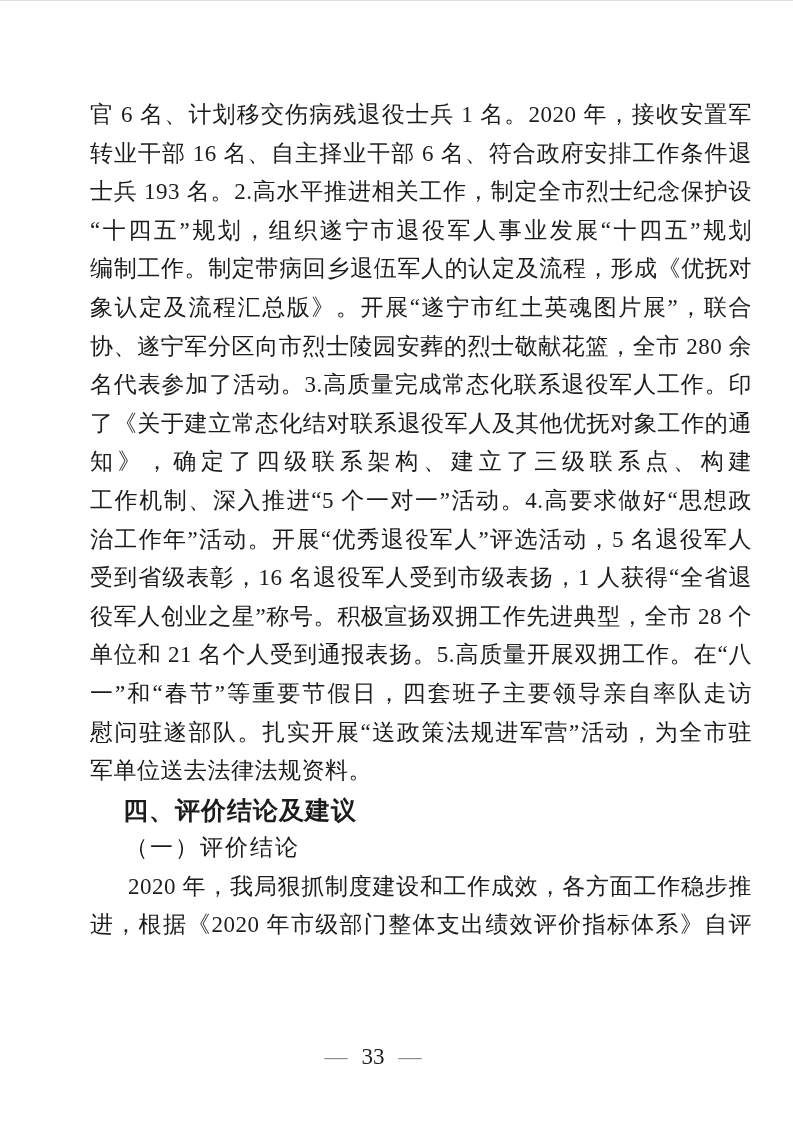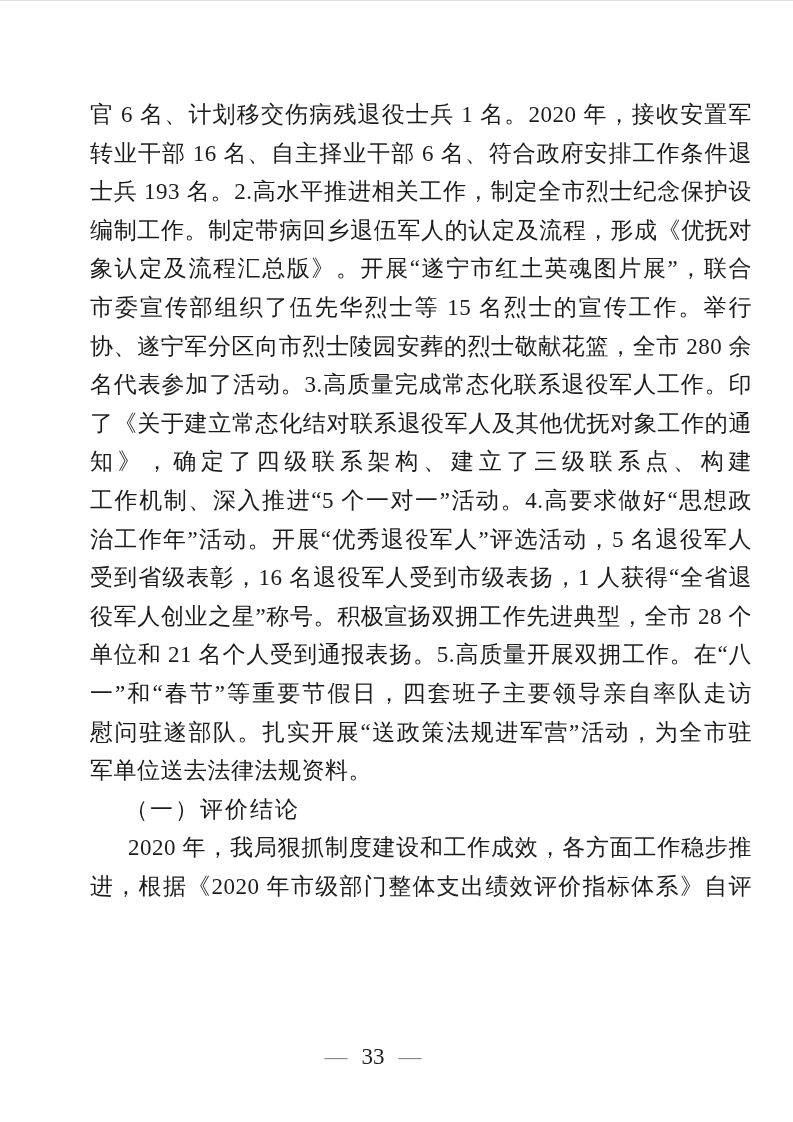--- a/index.html
+++ b/index.html
@@ -84,36 +84,37 @@
 </head>
 <body>
 
 <div class="page">
   <div class="scan-edge"></div>
 
   <div class="content">
     <div class="line">官 6 名、计划移交伤病残退役士兵 1 名。2020 年，接收安置军队</div>
     <div class="line">转业干部 16 名、自主择业干部 6 名、符合政府安排工作条件退役</div>
     <div class="line">士兵 193 名。2.高水平推进相关工作，制定全市烈士纪念保护设施</div>
+    <div class="line">“十四五”规划，组织遂宁市退役军人事业发展“十四五”规划</div>
     <div class="line">编制工作。制定带病回乡退伍军人的认定及流程，形成《优抚对</div>
     <div class="line">象认定及流程汇总版》。开展“遂宁市红土英魂图片展”，联合</div>
-    <div class="line">市委宣传部组织了伍先华烈士等 15 名烈士的宣传工作。举行</div>
     <div class="line">协、遂宁军分区向市烈士陵园安葬的烈士敬献花篮，全市 280 余</div>
     <div class="line">名代表参加了活动。3.高质量完成常态化联系退役军人工作。印发</div>
     <div class="line">了《关于建立常态化结对联系退役军人及其他优抚对象工作的通</div>
     <div class="line">知》，确定了四级联系架构、建立了三级联系点、构建了“123456”</div>
     <div class="line">工作机制、深入推进“5 个一对一”活动。4.高要求做好“思想政</div>
     <div class="line">治工作年”活动。开展“优秀退役军人”评选活动，5 名退役军人</div>
     <div class="line">受到省级表彰，16 名退役军人受到市级表扬，1 人获得“全省退</div>
     <div class="line">役军人创业之星”称号。积极宣扬双拥工作先进典型，全市 28 个</div>
     <div class="line">单位和 21 名个人受到通报表扬。5.高质量开展双拥工作。在“八</div>
     <div class="line">一”和“春节”等重要节假日，四套班子主要领导亲自率队走访</div>
     <div class="line">慰问驻遂部队。扎实开展“送政策法规进军营”活动，为全市驻</div>
     <div class="line noj">军单位送去法律法规资料。</div>
 
+    <div class="line heading">四、评价结论及建议</div>
     <div class="line subheading">（一）评价结论</div>
 
     <div class="line para-first">2020 年，我局狠抓制度建设和工作成效，各方面工作稳步推</div>
     <div class="line">进，根据《2020 年市级部门整体支出绩效评价指标体系》自评得</div>
   </div>
 
   <div class="footer">
     <span class="dash">—</span><span class="num">33</span><span class="dash">—</span>
   </div>
 </div>

